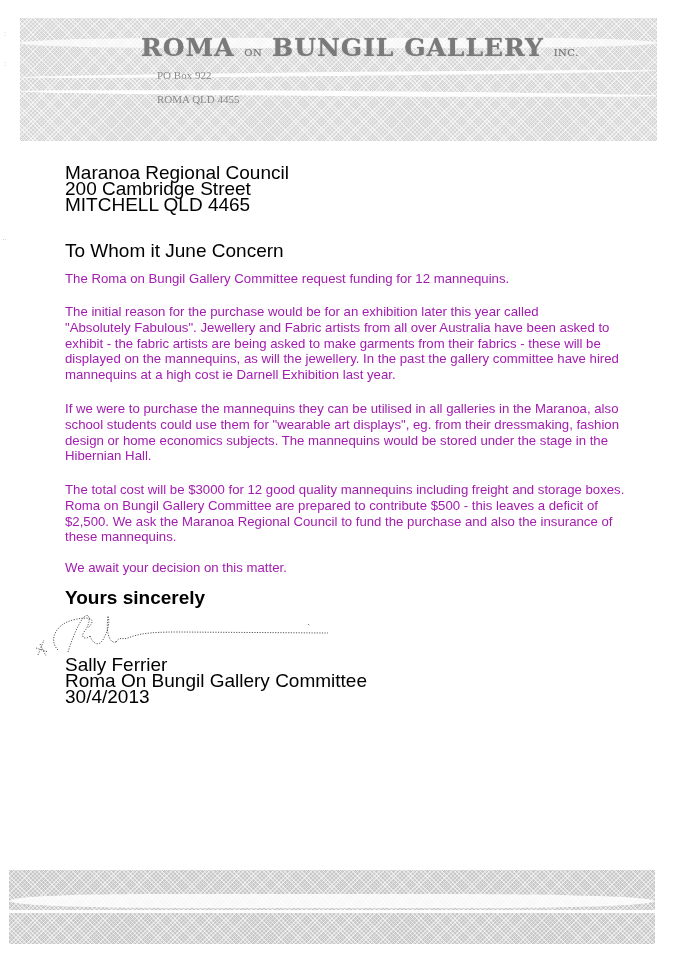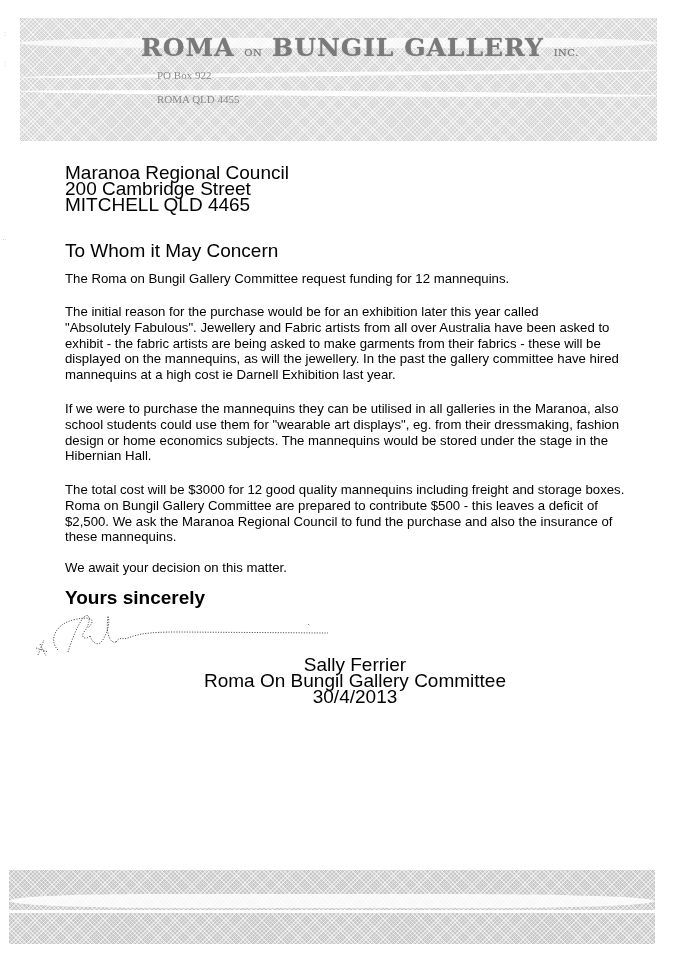--- a/index.html
+++ b/index.html
@@ -121,21 +121,21 @@
       font-size: 19px;
       line-height: 16px;
       color: #000000;
     }
     .para {
       position: absolute;
       left: 65px;
       width: 584px;
       font-size: 13.2px;
       line-height: 15.8px;
-      color: #000000;
+      color: #a21caf;
       text-align: justify;
     }
     .line {
       display: block;
       white-space: nowrap;
     }
     .signature {
       position: absolute;
       left: 28px;
       top: 610px;
@@ -168,21 +168,21 @@
 <span class="margin-mark" style="left:4px; top:30px;">:</span>
 <span class="margin-mark" style="left:4px; top:60px;">:</span>
 <span class="margin-mark" style="left:2px; top:236px;">··</span>
 
 <div class="body-text" style="top:165px;">
   <span class="line">Maranoa Regional Council</span>
   <span class="line">200 Cambridge Street</span>
   <span class="line">MITCHELL QLD  4465</span>
 </div>
 
-<div class="body-text" style="top:243px;">To Whom it May Concern</div>
+<div class="body-text" style="top:243px;">To Whom it June Concern</div>
 
 <div class="para" style="top:271px;">
   <span class="line">The Roma on Bungil Gallery Committee request funding for 12 mannequins.</span>
 </div>
 
 <div class="para" style="top:304px;">
   <span class="line">The initial reason for the purchase would be for an exhibition later this year called</span>
   <span class="line">"Absolutely Fabulous".   Jewellery and  Fabric artists from all over Australia have been asked to</span>
   <span class="line">exhibit - the fabric artists are being asked to make garments from their fabrics - these will be</span>
   <span class="line">displayed on the mannequins, as will the jewellery.  In the past the gallery committee have hired</span>
@@ -213,21 +213,21 @@
   <g fill="none" stroke="#555" stroke-width="1" stroke-dasharray="1.2 1.4">
     <path d="M10 45 L16 30 M8 38 L20 42 M12 34 L18 46"></path>
     <path d="M30 40 C20 30, 28 14, 45 10 C60 6, 70 8, 60 18"></path>
     <path d="M40 42 C44 30, 48 18, 55 8 C62 0, 64 12, 56 22 C52 28, 58 30, 62 26"></path>
     <path d="M62 26 C66 36, 72 36, 76 28 C80 20, 82 12, 80 6 C78 18, 80 34, 88 32"></path>
     <path d="M88 32 C92 26, 94 30, 100 28 C110 24, 120 22, 150 22 L300 23"></path>
     <path d="M280 14 L282 16"></path>
   </g>
 </svg>
 
-<div class="body-text" style="top:657px;text-align:center;">
+<div class="body-text" style="top:657px;">
   <span class="line">Sally Ferrier</span>
   <span class="line">Roma On Bungil Gallery Committee</span>
   <span class="line">30/4/2013</span>
 </div>
 
 <div class="footer-band halftone-dark">
   <div class="gap1"></div>
   <div class="gap2"></div>
 </div>
 

